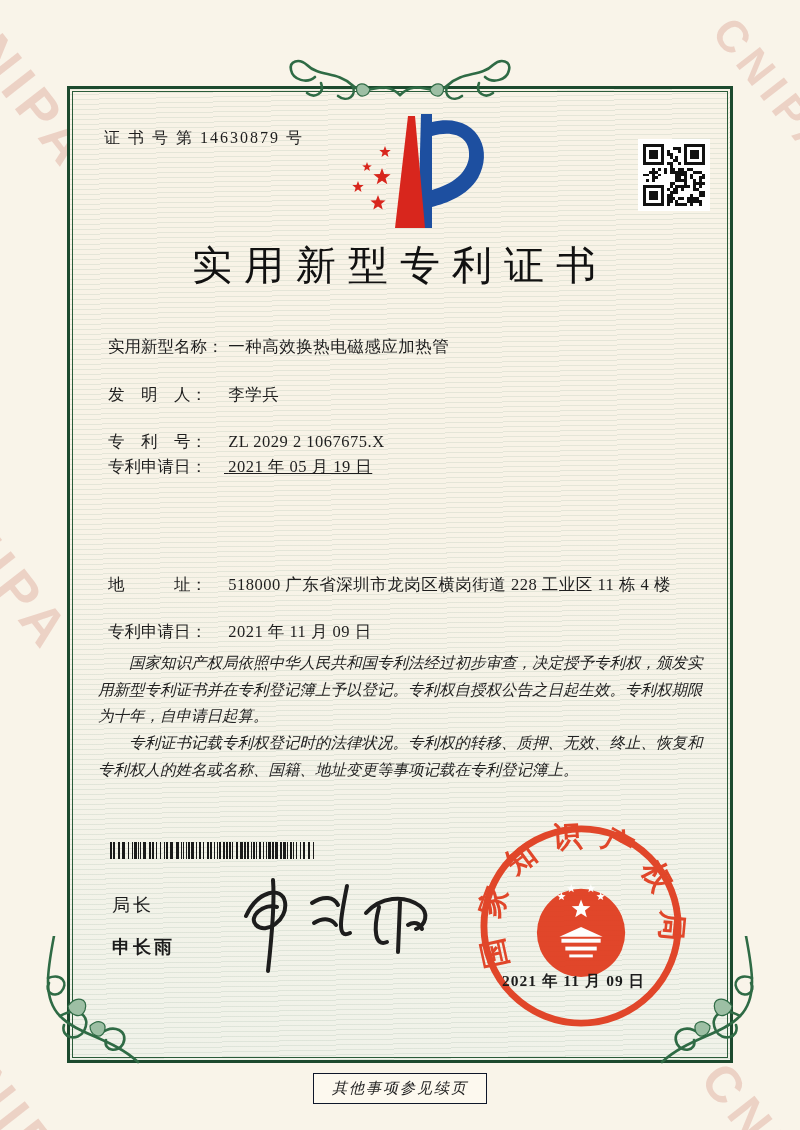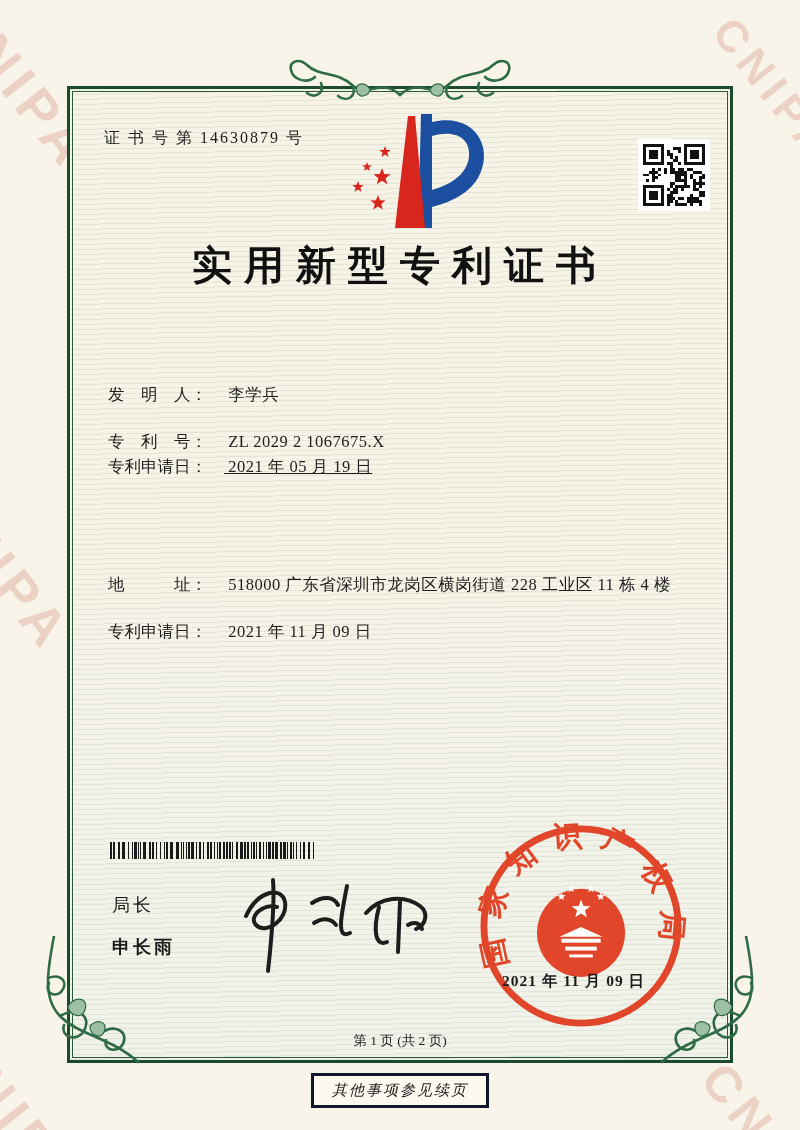--- a/index.html
+++ b/index.html
@@ -23,21 +23,21 @@
   .orn path{fill:none;stroke:#2f6b45;stroke-width:2.6;stroke-linecap:round;}
   .orn .leaf{fill:#9dbfa4;stroke:#2f6b45;stroke-width:1.2;}
 
   .cert-number{position:absolute;left:104px;top:128px;font-size:16px;color:#1d1d1d;letter-spacing:2px;}
 
   .logo{position:absolute;left:335px;top:110px;width:160px;height:122px;}
   .qr-wrap{position:absolute;left:638px;top:139px;background:#fff;padding:5px;}
   .qr-wrap svg{display:block;width:62px;height:62px;}
 
   .title{position:absolute;left:0;top:238px;width:800px;text-align:center;
-         font-size:40px;font-weight:bold;color:#111;letter-spacing:12px;}
+         font-size:40px;font-weight:normal;color:#111;letter-spacing:12px;}
 
   .field{position:absolute;left:108px;font-size:16.5px;color:#1e1e1e;white-space:nowrap;}
   .field .lab{display:inline-block;width:116px;}
   .field .val{letter-spacing:0.5px;}
   .grant-no{position:absolute;left:455px;top:0;}
 
   .paras{position:absolute;left:98px;top:650px;width:606px;
          font-style:italic;font-size:15.5px;line-height:1.72;color:#222;}
   .paras p{margin:0;text-indent:2em;}
 
@@ -47,21 +47,21 @@
   .director-name{position:absolute;left:112px;top:935px;font-size:18px;font-weight:600;color:#1b1b1b;letter-spacing:3px;}
   .signature{position:absolute;left:228px;top:872px;}
   .signature path{fill:none;stroke:#1d1d1d;stroke-width:4;stroke-linecap:round;stroke-linejoin:round;}
 
   .seal{position:absolute;left:473px;top:823px;opacity:0.93;}
   .seal-date{position:absolute;left:502px;top:971px;font-size:15.5px;font-weight:700;color:#1c1c1c;letter-spacing:1px;}
 
   .page-info{position:absolute;left:0;top:1032px;width:800px;text-align:center;font-size:13.5px;color:#222;}
 
   .cont-box{position:absolute;left:50%;top:1073px;transform:translateX(-50%);
-            border:3px solid #0f172a;background:#fdf9ef;padding:5px 18px;
+            border:1px solid #0f172a;background:#fdf9ef;padding:5px 18px;
             font-style:italic;font-size:15px;color:#222;letter-spacing:2px;white-space:nowrap;}
 </style>
 </head>
 <body>
 
 <div class="page">
 
   <div class="wm" style="left:-18px;top:-14px;font-size:54px;">CNIPA</div>
   <div class="wm" style="left:-38px;top:468px;font-size:54px;">CNIPA</div>
   <div class="wm" style="left:470px;top:322px;font-size:40px;color:rgba(219,162,148,0.34);">CNIPA</div>
@@ -238,20 +238,24 @@
         <rect x="15" y="1" width="5" height="5" fill="#fff"></rect>
         <rect x="16" y="2" width="3" height="3" fill="#111"></rect>
         <rect x="0" y="14" width="7" height="7" fill="#111"></rect>
         <rect x="1" y="15" width="5" height="5" fill="#fff"></rect>
         <rect x="2" y="16" width="3" height="3" fill="#111"></rect>
       </svg>
   </div>
 
   <div class="title">实用新型专利证书</div>
 
+  <div class="field" style="top:336px;">
+    <span class="lab">实用新型名称：</span>
+    <span class="val">一种高效换热电磁感应加热管</span>
+  </div>
   <div class="field" style="top:384px;">
     <span class="lab">发　明　人：</span>
     <span class="val">李学兵</span>
   </div>
   <div class="field" style="top:431px;">
     <span class="lab">专　利　号：</span>
     <span class="val">ZL 2029 2 1067675.X</span>
   </div>
   <div class="field" style="top:456px;text-decoration:underline;">
     <span class="lab">专利申请日：</span>
@@ -259,20 +263,24 @@
   </div>
   <div class="field" style="top:574px;">
     <span class="lab">地　　　址：</span>
     <span class="val">518000 广东省深圳市龙岗区横岗街道 228 工业区 11 栋 4 楼</span>
   </div>
   <div class="field" style="top:621px;width:600px;">
     <span class="lab">专利申请日：</span>
     <span class="val">2021 年 11 月 09 日</span>
   </div>
 
+  <div class="paras">
+    <p>国家知识产权局依照中华人民共和国专利法经过初步审查，决定授予专利权，颁发实用新型专利证书并在专利登记簿上予以登记。专利权自授权公告之日起生效。专利权期限为十年，自申请日起算。</p>
+    <p>专利证书记载专利权登记时的法律状况。专利权的转移、质押、无效、终止、恢复和专利权人的姓名或名称、国籍、地址变更等事项记载在专利登记簿上。</p>
+  </div>
 
   <svg class="barcode" id="barcodeSvg" width="208" height="17" viewBox="0 0 208 17">
       <rect x="0" y="0" width="2" height="17" fill="#1a1a1a"></rect>
       <rect x="3" y="0" width="2" height="17" fill="#1a1a1a"></rect>
       <rect x="8" y="0" width="2" height="17" fill="#1a1a1a"></rect>
       <rect x="12" y="0" width="3" height="17" fill="#1a1a1a"></rect>
       <rect x="18" y="0" width="1" height="17" fill="#1a1a1a"></rect>
       <rect x="22" y="0" width="1" height="17" fill="#1a1a1a"></rect>
       <rect x="24" y="0" width="3" height="17" fill="#1a1a1a"></rect>
       <rect x="28" y="0" width="1" height="17" fill="#1a1a1a"></rect>
@@ -358,16 +366,15 @@
       </g>
     <g fill="#fff">
       <rect x="88" y="118" width="40" height="4"></rect>
       <rect x="92" y="126" width="32" height="4"></rect>
       <rect x="96" y="134" width="24" height="3"></rect>
       <path d="M86,116 L108,106 L130,116 Z"></path>
     </g>
   </svg>
   <div class="seal-date">2021 年 11 月 09 日</div>
 
-  <div class="page-info">第 1 页 (共 2 页)</div>
   <div class="cont-box">其他事项参见续页</div>
 
 </div>
 
 </body></html>

